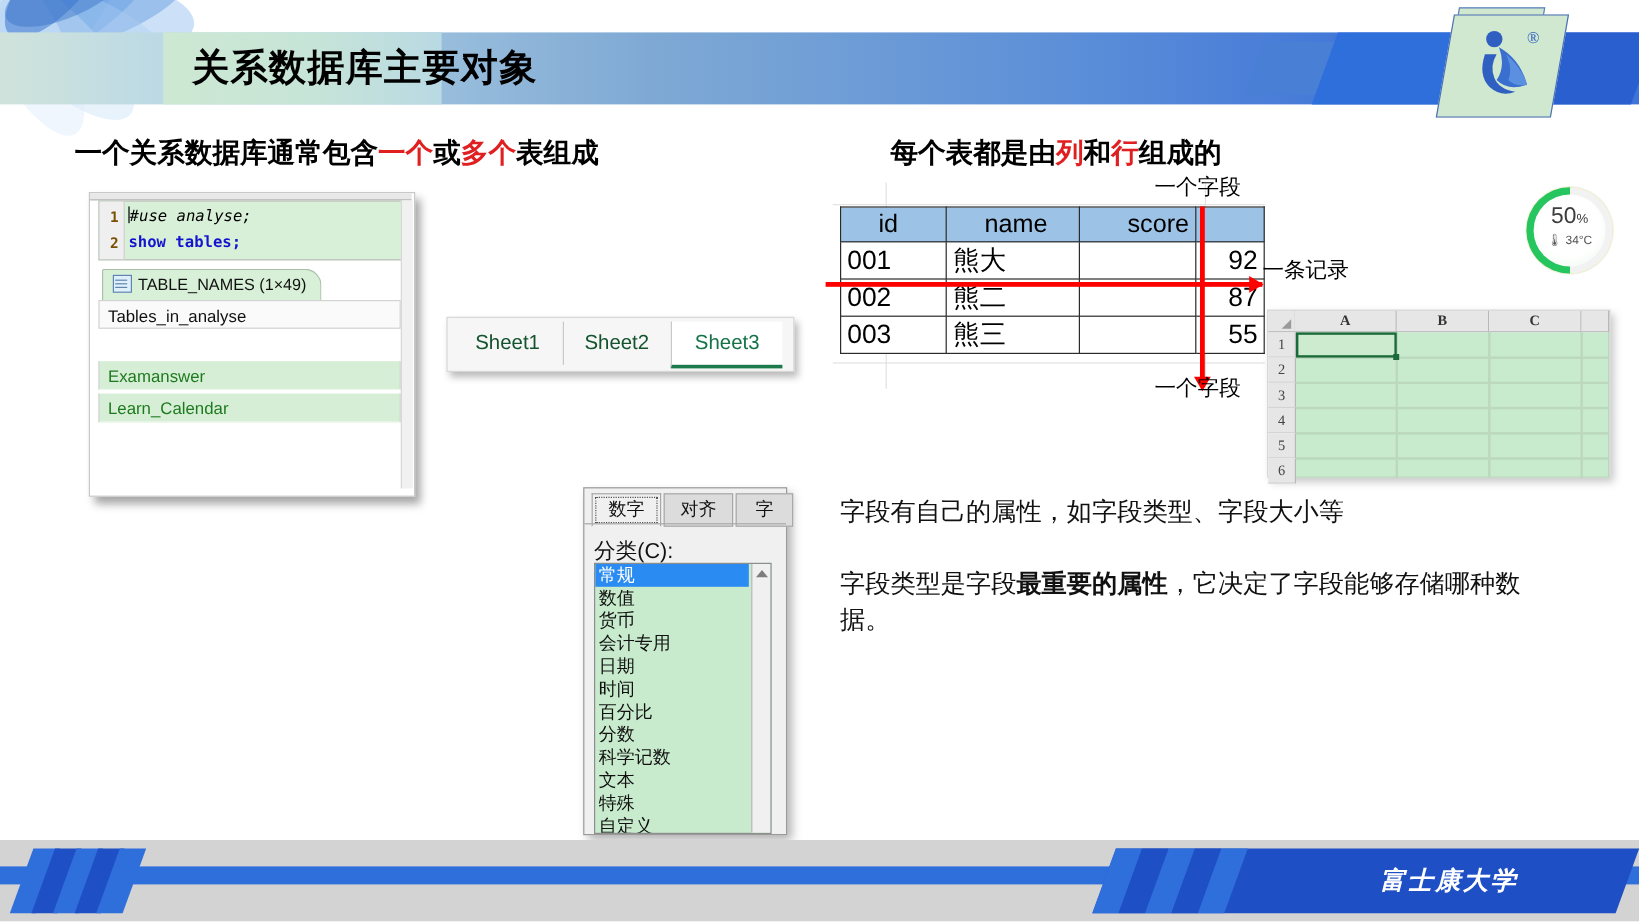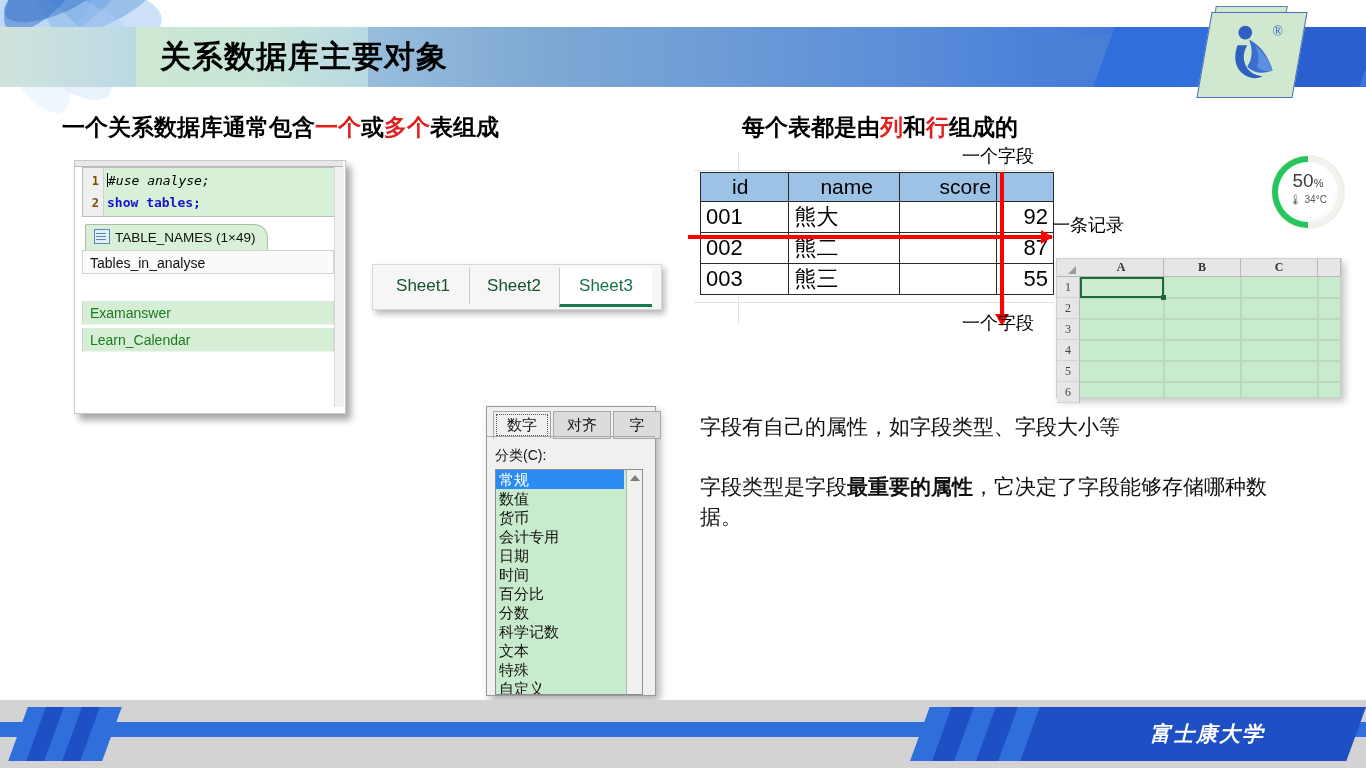--- a/index.html
+++ b/index.html
@@ -126,21 +126,21 @@
   .grid .selh{position:absolute;width:5px;height:5px;background:#1b6b3a;}
 
   
   .dlg{position:absolute;left:486px;top:406px;width:168px;height:288px;
     background:#f0f0f0;border:1px solid #9a9a9a;box-shadow:4px 5px 8px rgba(0,0,0,.3);}
   .dtab{position:absolute;top:4px;height:26px;line-height:26px;text-align:center;font-size:15px;color:#111;
     background:#dcdcdc;border:1px solid #a8a8a8;}
   .dtab.active{background:#f0f0f0;border-bottom-color:#f0f0f0;}
   .dtab.active .foc{display:block;position:absolute;inset:2px;border:1px dotted #555;}
   .dlg-sep{position:absolute;left:0;top:29px;width:168px;height:1px;background:#a8a8a8;}
-  .dlg-label{position:absolute;left:8px;top:40px;font-size:14px;color:#111;}
+  .dlg-label{position:absolute;left:8px;top:40px;font-size:18px;color:#111;}
   .lbox{position:absolute;left:8px;top:62px;width:146px;height:224px;background:#c9ebcd;
     border:1px solid #8d8d8d;overflow:hidden;}
   .litem{position:absolute;left:0;width:128px;height:19px;line-height:19px;font-size:15px;color:#111;padding-left:3px;box-sizing:border-box;}
   .litem.sel{background:#2a8bf2;color:#fff;}
   .lsb{position:absolute;right:0;top:0;width:15px;height:100%;background:#f0f0f0;border-left:1px solid #b5b5b5;}
   .lsb .up{position:absolute;left:3px;top:5px;border-left:5px solid transparent;border-right:5px solid transparent;border-bottom:6px solid #7d7d7d;}
 
   
   .para{position:absolute;font-size:21px;color:#111;line-height:30px;}
   #para1{left:700px;top:412px;width:620px;}

